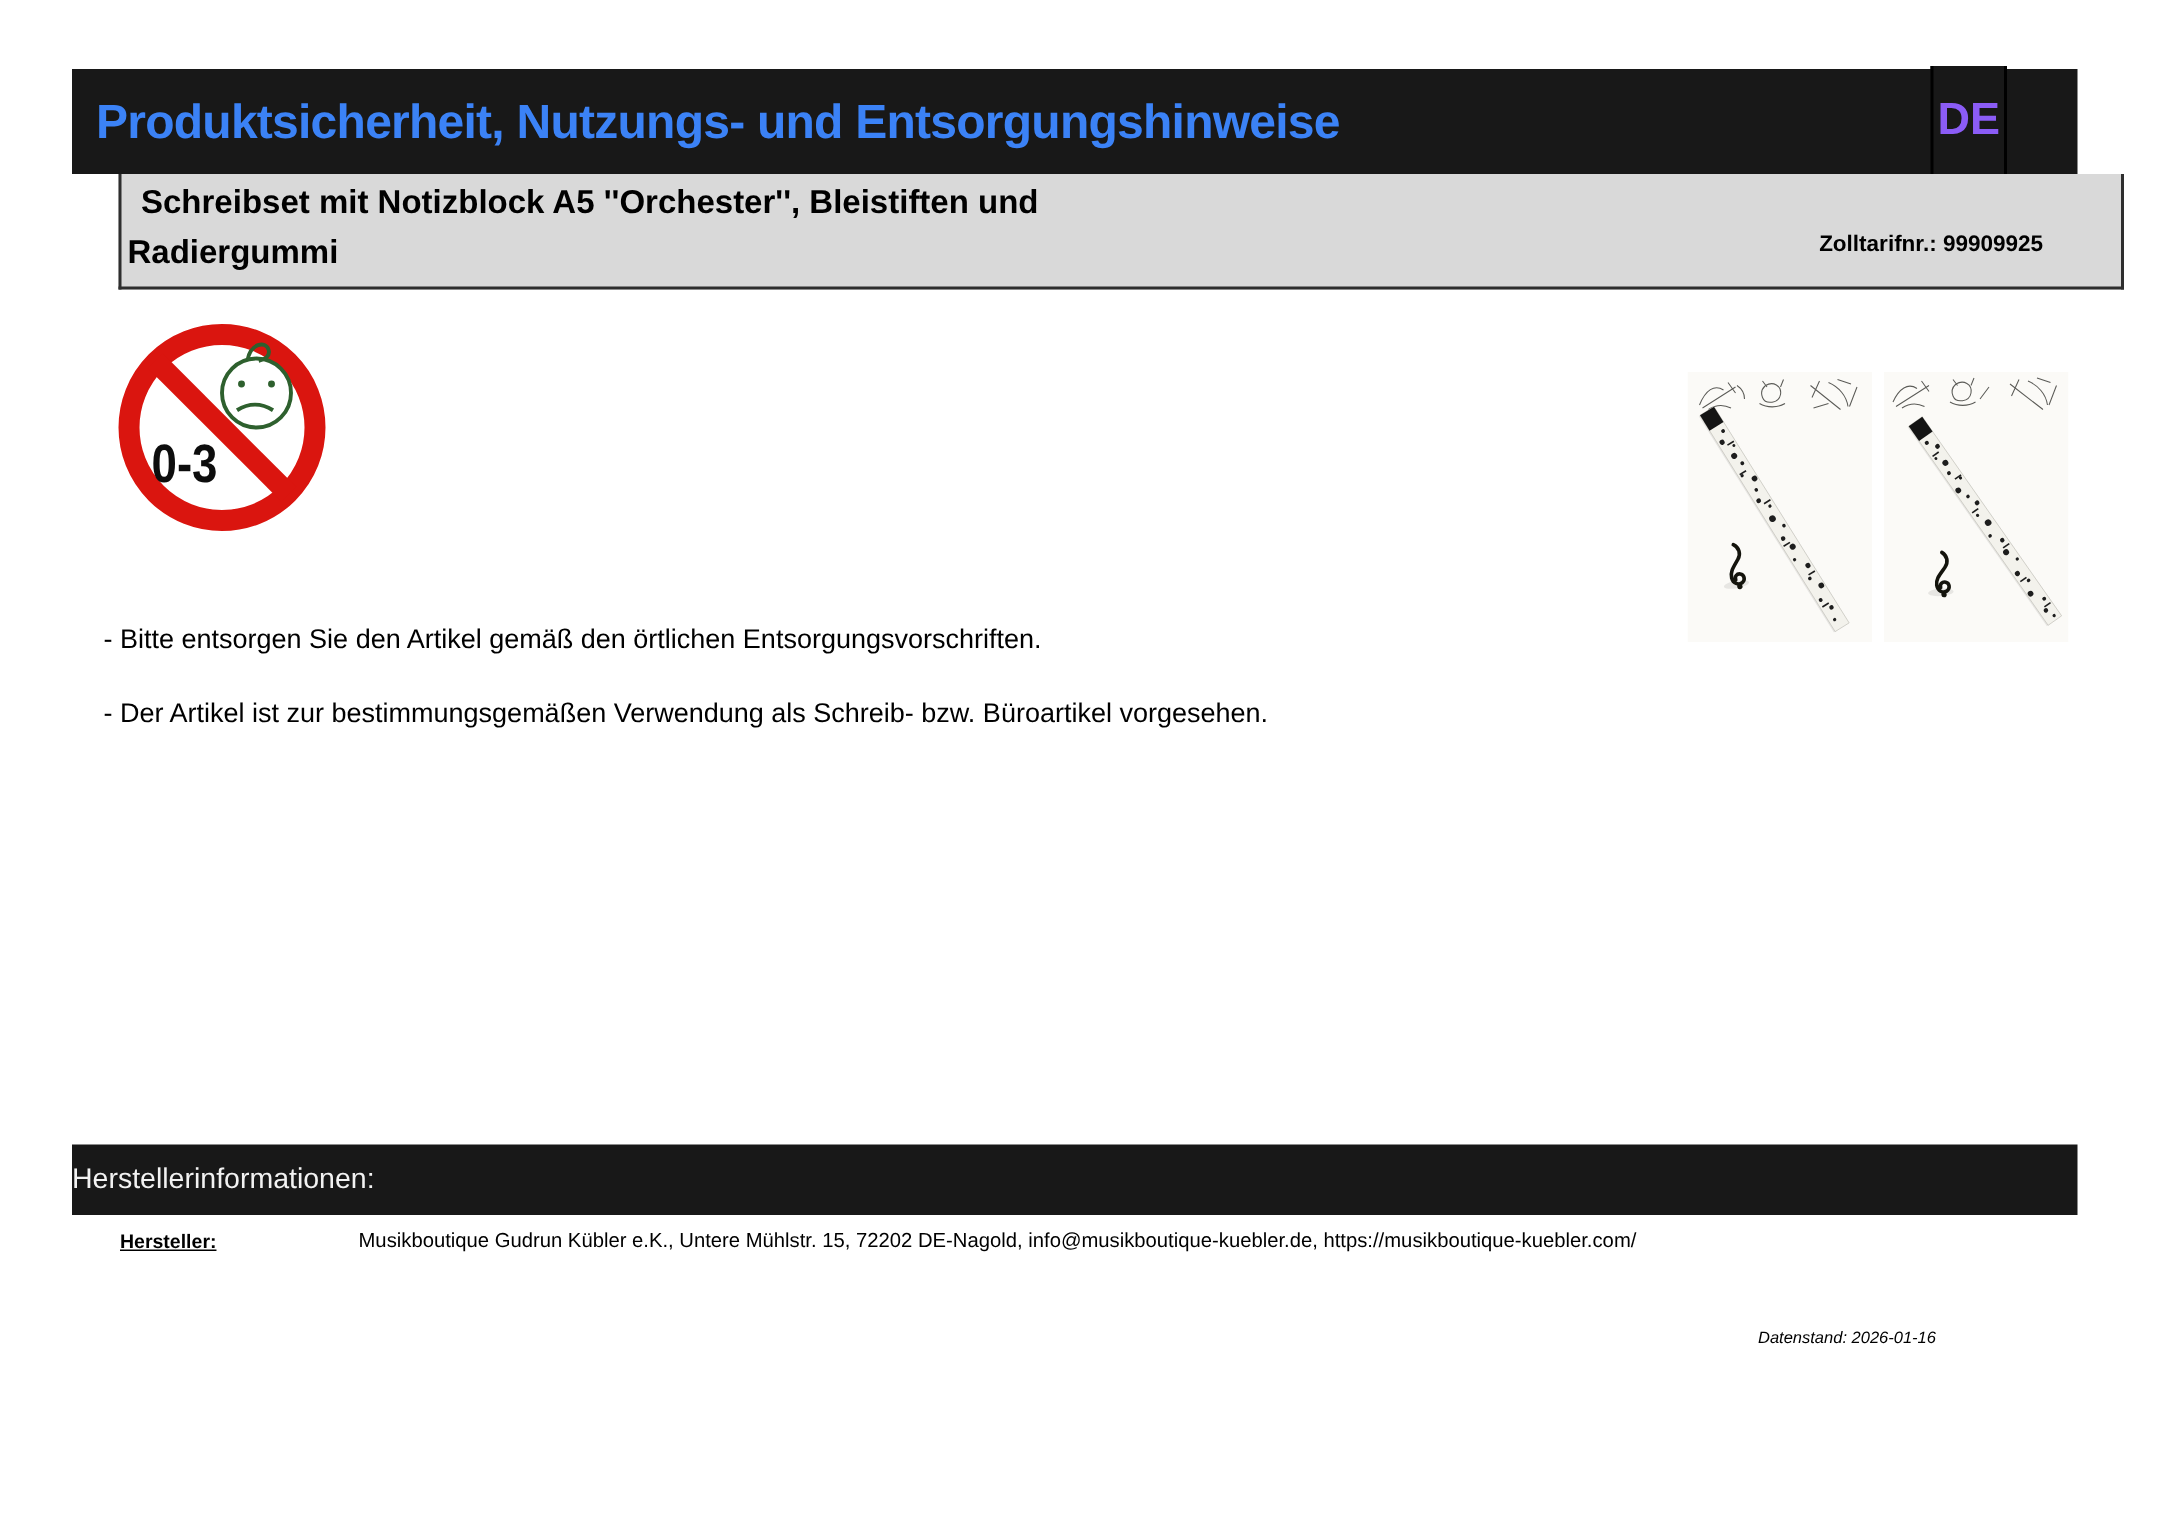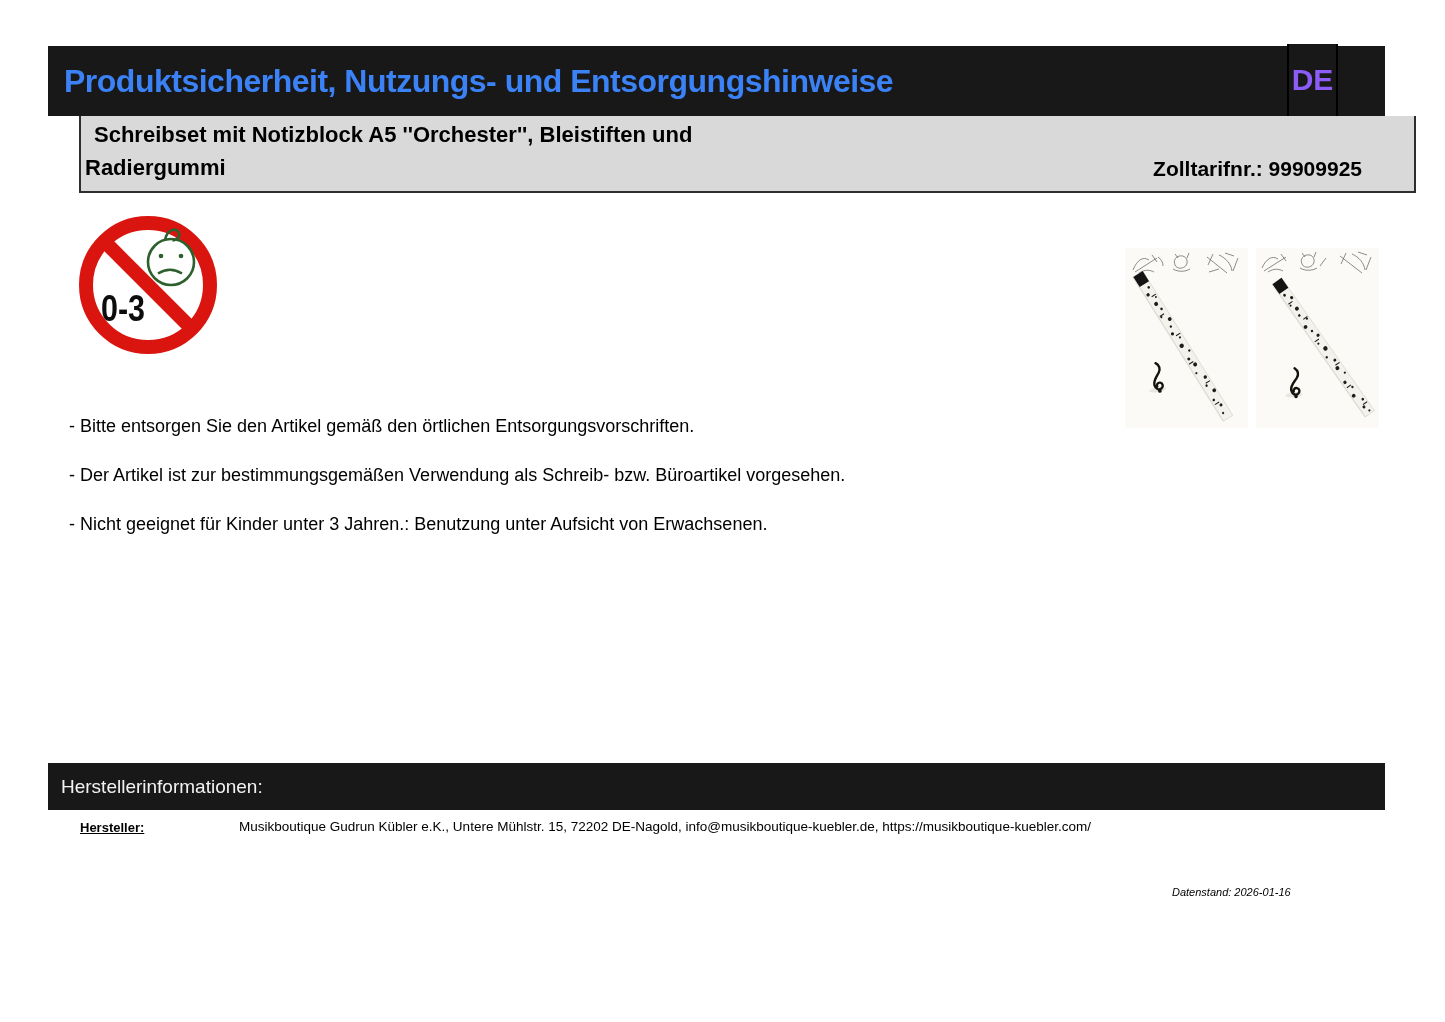--- a/index.html
+++ b/index.html
@@ -22,40 +22,40 @@
     color:#8b5cf6; font-size:30px; font-weight:bold;
   }
 
   
   .subheader {
     position:absolute; left:48px; top:116px; width:1337px; height:77px;
     background:#d9d9d9; border:2px solid #2e2e2e; border-top:none; box-sizing:border-box;margin-left:31px;
   }
   .product-line1 { position:absolute; left:13px; top:6px;  font-size:22px; font-weight:bold; white-space:nowrap; }
   .product-line2 { position:absolute; left:4px;  top:39px; font-size:22px; font-weight:bold; white-space:nowrap; }
-  .tariff        { position:absolute; right:52px; bottom:10px; font-size:21px; font-weight:bold; white-space:nowrap; }
+  .tariff        { position:absolute; right:52px; bottom:20px; font-size:15px; font-weight:bold; white-space:nowrap; }
 
   
   .age-icon { position:absolute; left:77px; top:214px; width:142px; height:142px; }
 
   
   .photo { position:absolute; top:248px; width:123px; height:180px; }
   .photo-left  { left:1125px; }
   .photo-right { left:1256px; }
 
   
   .notes { position:absolute; left:53px; top:394px; font-size:18px; }
   .notes p { margin:16px; line-height:33px; white-space:nowrap; }
 
   
   .mfr-bar {
     position:absolute; left:48px; top:763px; width:1337px; height:47px;
     background:#181818; display:flex; align-items:center;
   }
-  .mfr-heading { color:#f2f2f2; font-size:19px; font-weight:normal; margin-left:13px; white-space:nowrap; }
+  .mfr-heading { color:#f2f2f2; font-size:19px; font-weight:normal; white-space:nowrap; }
   .mfr-label   { position:absolute; left:80px;  top:820px; font-size:13px;   font-weight:bold; white-space:nowrap;text-decoration:underline; }
   .mfr-value   { position:absolute; left:239px; top:819px; font-size:13.5px; white-space:nowrap; }
 
   .datenstand  { position:absolute; left:1172px; top:886px; font-size:11px; white-space:nowrap;font-style:italic; }
 </style>
 </head>
 <body>
 
 <div class="page">
 
@@ -175,21 +175,20 @@
     <g transform="translate(28,120) rotate(-4)">
       <ellipse cx="8" cy="27.5" rx="8.5" ry="2.5" fill="#000000" opacity="0.08"></ellipse>
       <path d="M 10.5,1 C 14,3.5 14.6,7.8 11.8,11.2 C 8.2,15.6 5.2,18.4 5.6,22.6 C 6,26.4 9.2,28.4 11.9,27 C 14.6,25.5 14.3,21.8 11.7,21 C 9.4,20.3 7.6,22 8.1,24.3" stroke="#14140d" stroke-width="2.4" fill="none" stroke-linecap="round"></path>
       <circle cx="10" cy="29.2" r="1.8" fill="#14140d"></circle>
     </g>
   </svg>
 
   <div class="notes">
     <p>- Bitte entsorgen Sie den Artikel gemäß den örtlichen Entsorgungsvorschriften.</p>
     <p>- Der Artikel ist zur bestimmungsgemäßen Verwendung als Schreib- bzw. Büroartikel vorgesehen.</p>
-    <p>- Nicht geeignet für Kinder unter 3 Jahren.: Benutzung unter Aufsicht von Erwachsenen.</p>
   </div>
 
   <div class="mfr-bar">
     <div class="mfr-heading">Herstellerinformationen:</div>
   </div>
   <div class="mfr-label">Hersteller:</div>
   <div class="mfr-value">Musikboutique Gudrun Kübler e.K., Untere Mühlstr. 15, 72202 DE-Nagold, info@musikboutique-kuebler.de, https://musikboutique-kuebler.com/</div>
 
   <div class="datenstand">Datenstand: 2026-01-16</div>
 

